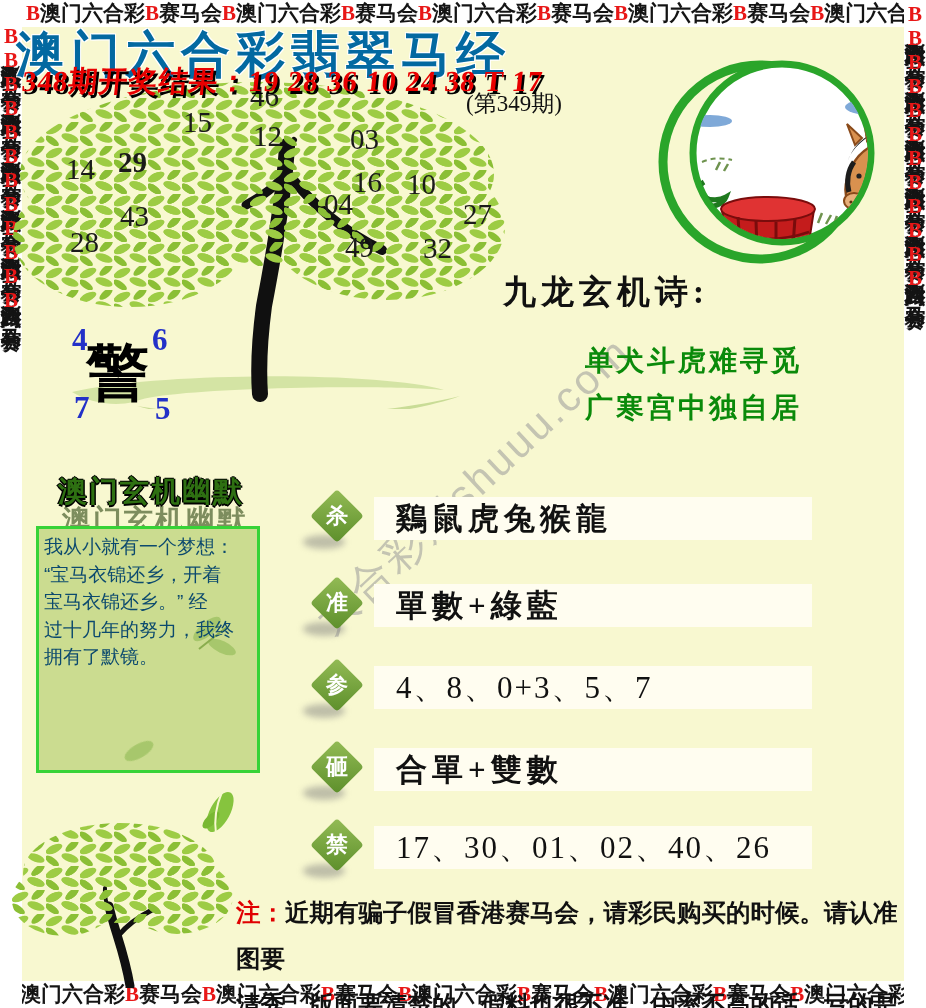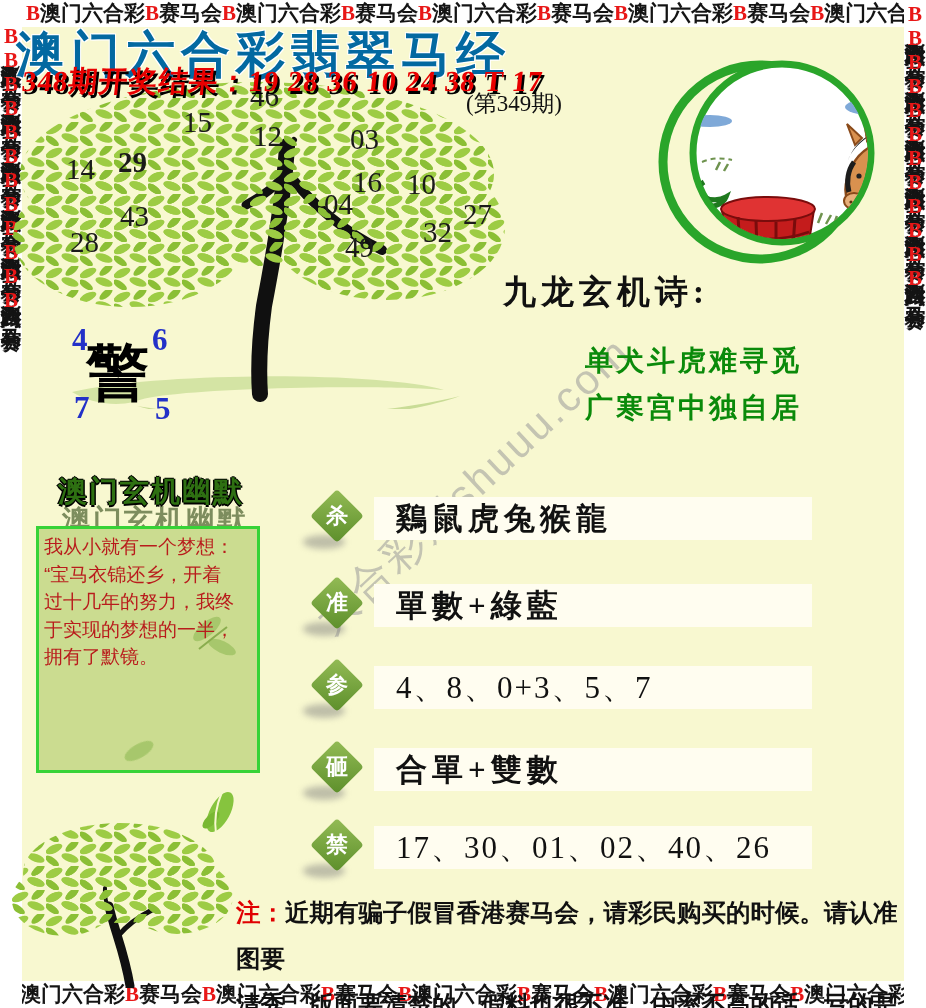--- a/index.html
+++ b/index.html
@@ -46,21 +46,21 @@
 
   
   #humor-heading{position:absolute;left:58px;top:472px;font-size:29px;font-weight:bold;color:#2e7012;
                  letter-spacing:2px;z-index:4;white-space:nowrap;
                  text-shadow:1.5px 0 #000,-1.5px 0 #000,0 1.5px #000,0 -1.5px #000;}
   #humor-ghost{position:absolute;left:62px;top:501px;font-size:29px;font-weight:bold;color:#7d8d5e;
                letter-spacing:2px;z-index:3;white-space:nowrap;}
   #humor-box{position:absolute;left:36px;top:526px;width:218px;height:241px;border:3px solid #37d337;
              background:#cbdc90;z-index:4;}
   #humor-text{position:absolute;left:0;top:0;padding:4px 5px;font-size:19px;line-height:27.5px;
-              color:#b91c1c;font-family:"Liberation Sans",sans-serif;z-index:2;}
+              color:#0c4a6e;font-family:"Liberation Sans",sans-serif;z-index:2;}
   #humor-leaves{position:absolute;left:0;top:0;z-index:1;}
 
   
   #watermark{position:absolute;left:322px;top:598px;font-size:42px;color:#9a9a9a;opacity:.55;
              letter-spacing:3px;z-index:2;white-space:nowrap;transform:rotate(-43deg);
              transform-origin:left center;font-family:"Liberation Sans",sans-serif;}
 
   
   .tip-bar{position:absolute;left:374px;width:438px;height:43px;background:#fffdf0;z-index:3;}
   .tip-text{position:absolute;left:396px;height:57px;line-height:43px;font-size:31px;color:#111;
@@ -134,21 +134,21 @@
       <div class="tree-num" style="left: 350px; top: 123px;">03</div>
       <div class="tree-num" style="left: 118px; top: 146px; font-weight: bold;">29</div>
       <div class="tree-num" style="left: 66px; top: 153px;">14</div>
       <div class="tree-num" style="left: 353px; top: 166px;">16</div>
       <div class="tree-num" style="left: 407px; top: 168px;">10</div>
       <div class="tree-num" style="left: 288px; top: 188px; margin-left: 36px;">04</div>
       <div class="tree-num" style="left: 120px; top: 200px;">43</div>
       <div class="tree-num" style="left: 463px; top: 198px;">27</div>
       <div class="tree-num" style="left: 70px; top: 226px;">28</div>
       <div class="tree-num" style="left: 345px; top: 231px;">49</div>
-      <div class="tree-num" style="left: 423px; top: 216px;">32</div>
+      <div class="tree-num" style="left: 423px; top: 232px;">32</div>
     </div>
 
   <svg id="badge-svg" width="240" height="240" viewBox="0 0 240 240">
     <defs>
         <clipPath id="badgeclip">
           <circle cx="124" cy="103" r="86"></circle>
         </clipPath>
       </defs>
     <circle cx="102" cy="112" r="97" fill="none" stroke="#2aa52a" stroke-width="9"></circle>
     <circle cx="124" cy="103" r="89" fill="#ffffff" stroke="#2aa52a" stroke-width="7"></circle>
@@ -204,22 +204,22 @@
       <g fill="#a3c568" opacity="0.9">
         <ellipse cx="168" cy="100" rx="17" ry="7" transform="rotate(-40 168 100)"></ellipse>
         <ellipse cx="183" cy="118" rx="15" ry="6" transform="rotate(25 183 118)"></ellipse>
         <ellipse cx="100" cy="222" rx="16" ry="7" transform="rotate(-30 100 222)"></ellipse>
       </g>
       <path d="M160,120 q15,-12 28,-22" stroke="#8aad4e" stroke-width="2" fill="none"></path>
     </svg>
     <div id="humor-text">
         <div>我从小就有一个梦想：</div>
         <div>“宝马衣锦还乡，开着</div>
+        <div>宝马衣锦还乡。”  经</div>
         <div>过十几年的努力，我终</div>
-        <div>于实现的梦想的一半，</div>
         <div>拥有了默镜。</div>
       </div>
   </div>
 
   <div id="watermark">大合彩库shuuu.com</div>
 
   <div id="tips-layer">
       <div class="tip-bar" style="top: 497px;"></div>
       <div class="dshadow" style="top: 535px;"></div>
       <div class="diamond" style="top: 497px;">

